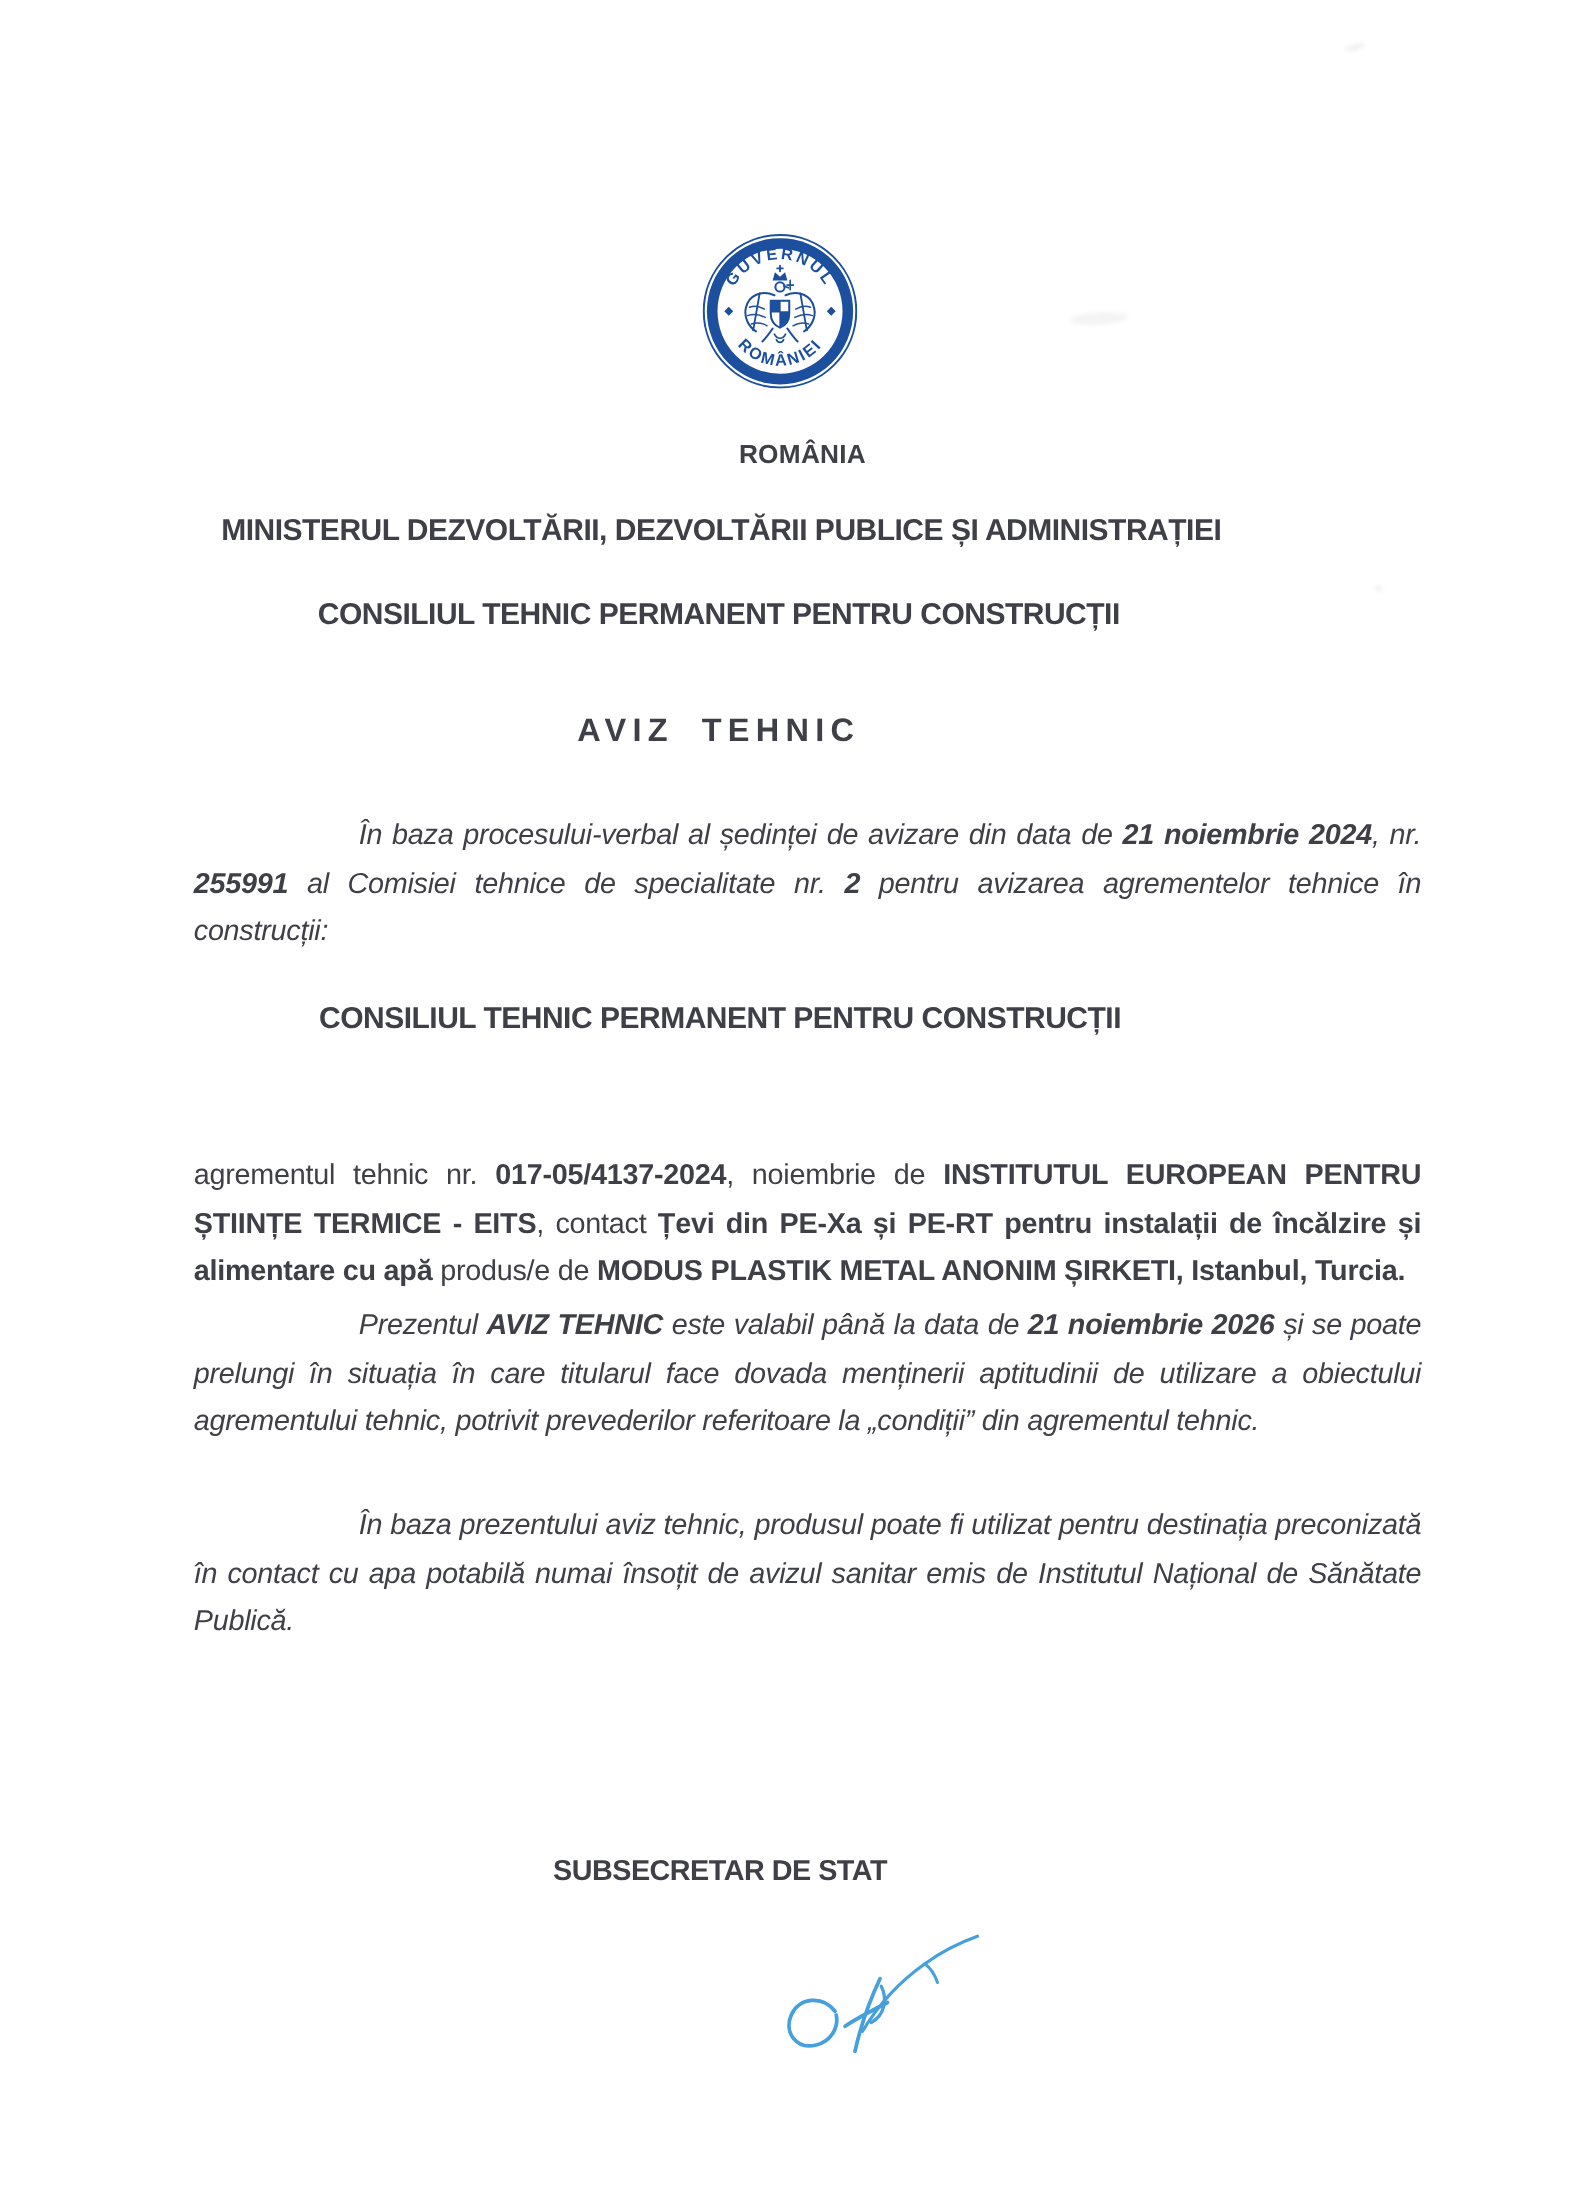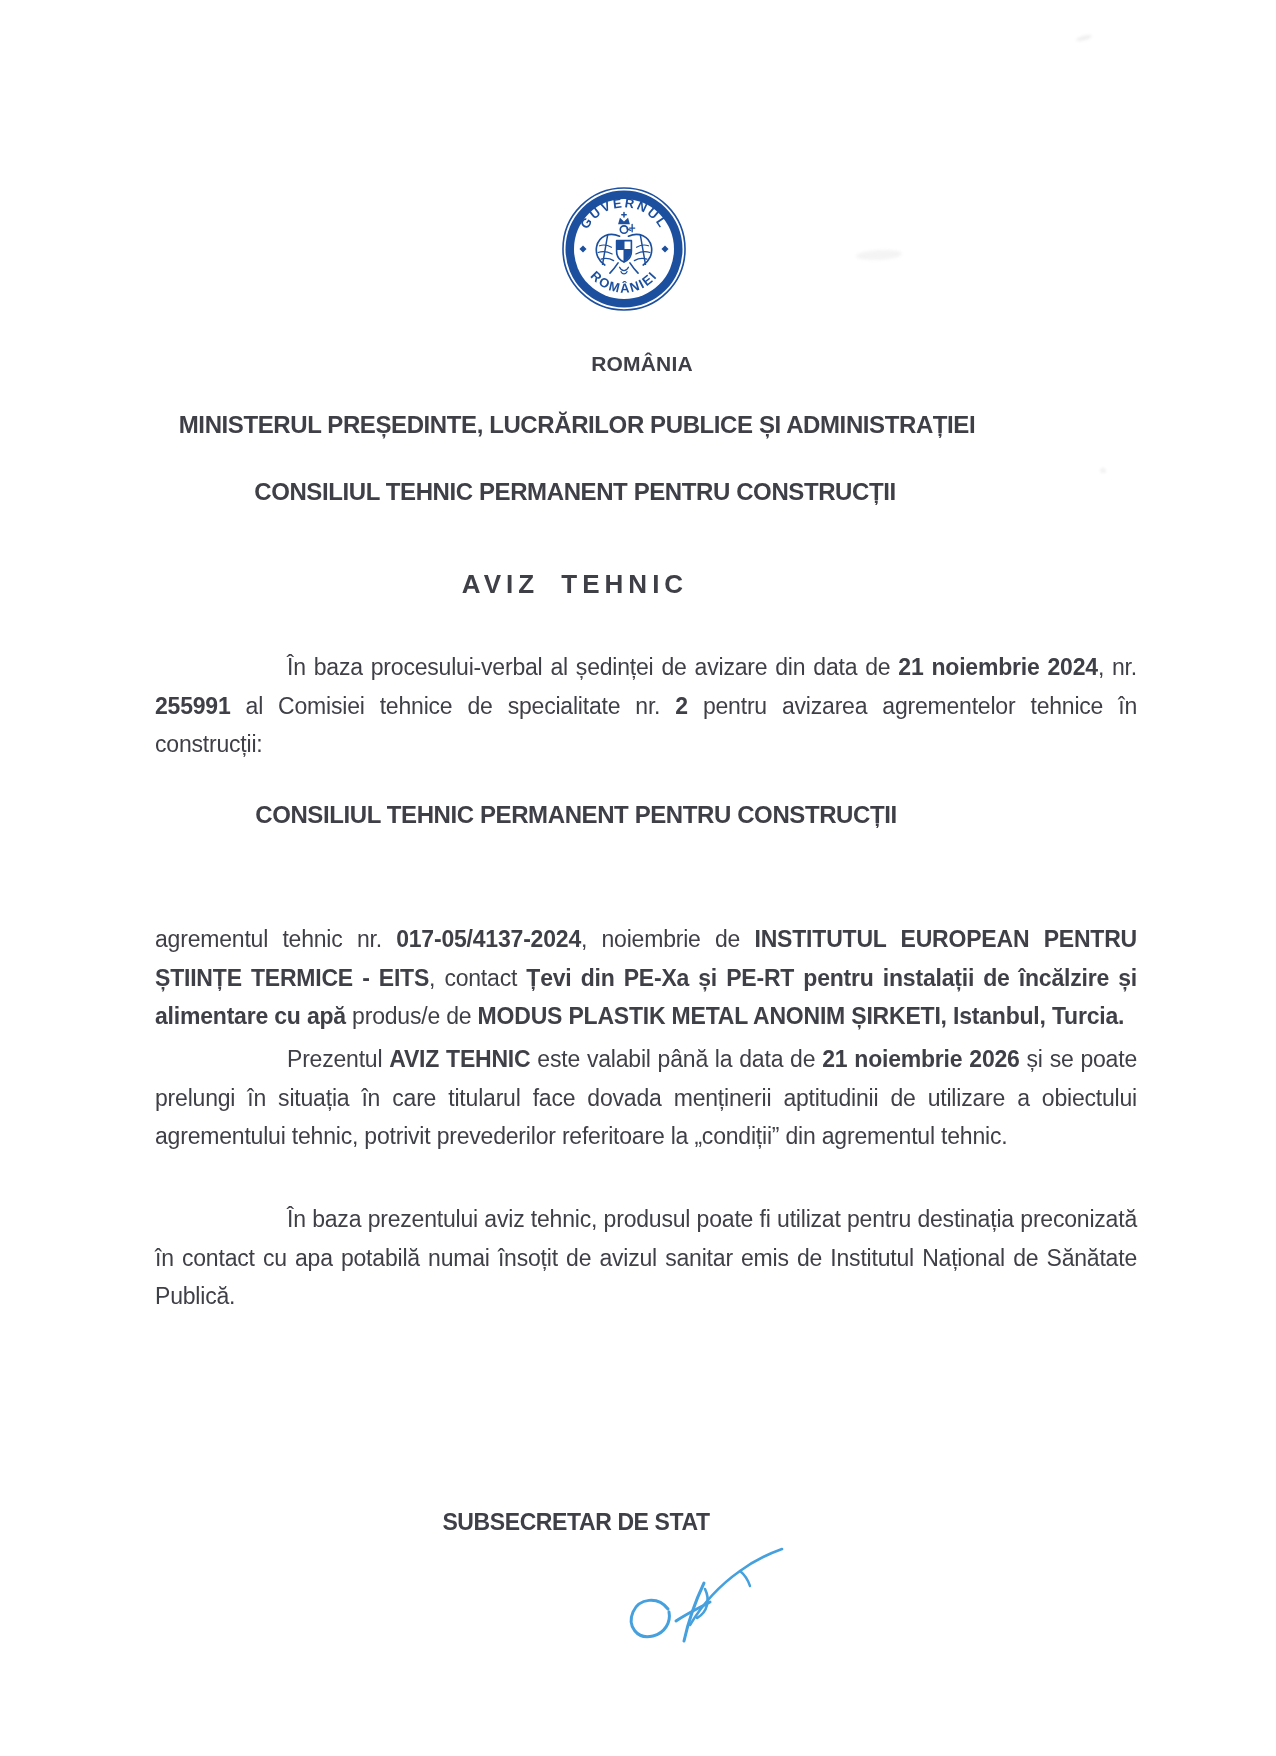--- a/index.html
+++ b/index.html
@@ -21,34 +21,34 @@
     white-space: nowrap;
     letter-spacing: -0.4px;
   }
   .country    { width: 1284px; top: 352px; font-size: 21px; letter-spacing: 0.2px; }
   .ministry   { width: 1154px; top: 411px; font-size: 24px; }
   .council1   { width: 1150px; top: 478px; font-size: 24px; }
   .doc-title  { width: 1150px; top: 569px; font-size: 26px; letter-spacing: 5px; word-spacing: 10px; }
   .council2   { width: 1152px; top: 801px; font-size: 24px; }
   .approval   { width: 1156px; top: 856px; font-size: 23px; }
   .footer1    { width: 1151px; top: 1444px; font-size: 23px; }
-  .footer2    { width: 1152px; top: 1483px; font-size: 23px; margin-top: 26px; }
+  .footer2    { width: 1152px; top: 1483px; font-size: 23px; }
   .footer3    { width: 1152px; top: 1522px; font-size: 22px; }
 
   .para {
     position: absolute;
     left: 155px;
     width: 982px;
     margin: 0;
     font-size: 23px;
     line-height: 38.5px;
     letter-spacing: -0.2px;
     text-align: justify;
   }
-  .para.indent { text-indent: 132px; }
+  .para.indent { text-indent: 132px; font-style: italic; }
   .para b { font-weight: bold; }
   #p-intro    { top: 648px; }
   #p-agree    { top: 920px; }
   #p-valid    { top: 1040px; }
   #p-sanitary { top: 1200px; }
   #p-agval    { top: 1320px; }
 
   .seal { position: absolute; left: 562px; top: 187px; width: 124px; height: 124px; }
   .seal-text { font-family: "Liberation Sans", sans-serif; font-weight: bold; fill: #1c4f9e; }
 
@@ -103,21 +103,21 @@
         <path d="M52 48 H62 V60 H52 Z" fill="#1c4f9e" stroke="none"></path>
         <path d="M62 60 H72 C72 69 67 74 62 76.5 Z" fill="#1c4f9e" stroke="none"></path>
         <path d="M62 48 V77 M52 60 H72" stroke-width="1.4"></path>
         <path d="M54 78 C50 84 47 88 43 92 M70 78 C74 84 77 88 81 92"></path>
         <path d="M56 84 C59 90 65 90 68 84 M58 90 C60 94 64 94 66 90" stroke-width="1.8"></path>
       </g>
     </svg>
   </div>
 
   <div class="center-line country">ROMÂNIA</div>
-  <div class="center-line ministry">MINISTERUL PREȘEDINTE, LUCRĂRILOR PUBLICE ȘI ADMINISTRAȚIEI</div>
+  <div class="center-line ministry">MINISTERUL DEZVOLTĂRII, DEZVOLTĂRII PUBLICE ȘI ADMINISTRAȚIEI</div>
   <div class="center-line council1">CONSILIUL TEHNIC PERMANENT PENTRU CONSTRUCȚII</div>
   <div class="center-line doc-title">AVIZ TEHNIC</div>
 
   <p class="para indent" id="p-intro"><span>În baza procesului-verbal al ședinței de avizare din data de </span><b>21 noiembrie 2024</b><span>, nr. </span><b>255991</b><span> al Comisiei tehnice de specialitate nr. </span><b>2</b><span> pentru avizarea agrementelor tehnice în construcții:</span></p>
 
   <div class="center-line council2">CONSILIUL TEHNIC PERMANENT PENTRU CONSTRUCȚII</div>
 
   <p class="para" id="p-agree"><span>agrementul tehnic nr. </span><b>017-05/4137-2024</b><span>, noiembrie de </span><b>INSTITUTUL EUROPEAN PENTRU ȘTIINȚE TERMICE - EITS</b><span>, contact </span><b>Țevi din PE-Xa și PE-RT pentru instalații de încălzire și alimentare cu apă</b><span> produs/e de </span><b>MODUS PLASTIK METAL ANONIM ȘIRKETI, Istanbul, Turcia.</b></p>
 
   <p class="para indent" id="p-valid"><span>Prezentul </span><b>AVIZ TEHNIC</b><span> este valabil până la data de </span><b>21 noiembrie 2026</b><span> și se poate prelungi în situația în care titularul face dovada menținerii aptitudinii de utilizare a obiectului agrementului tehnic, potrivit prevederilor referitoare la „condiții” din agrementul tehnic.</span></p>

